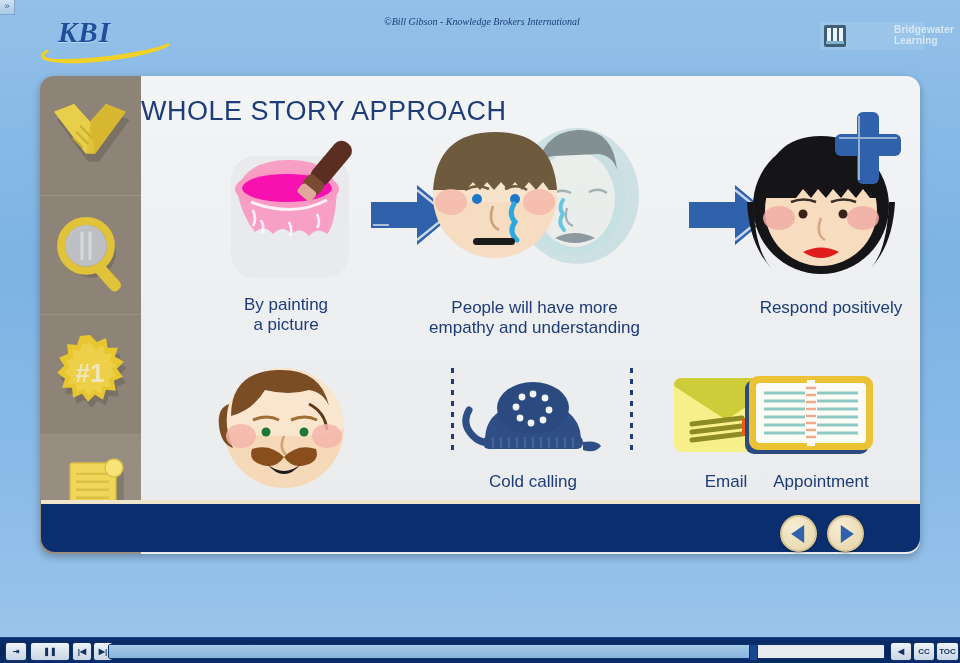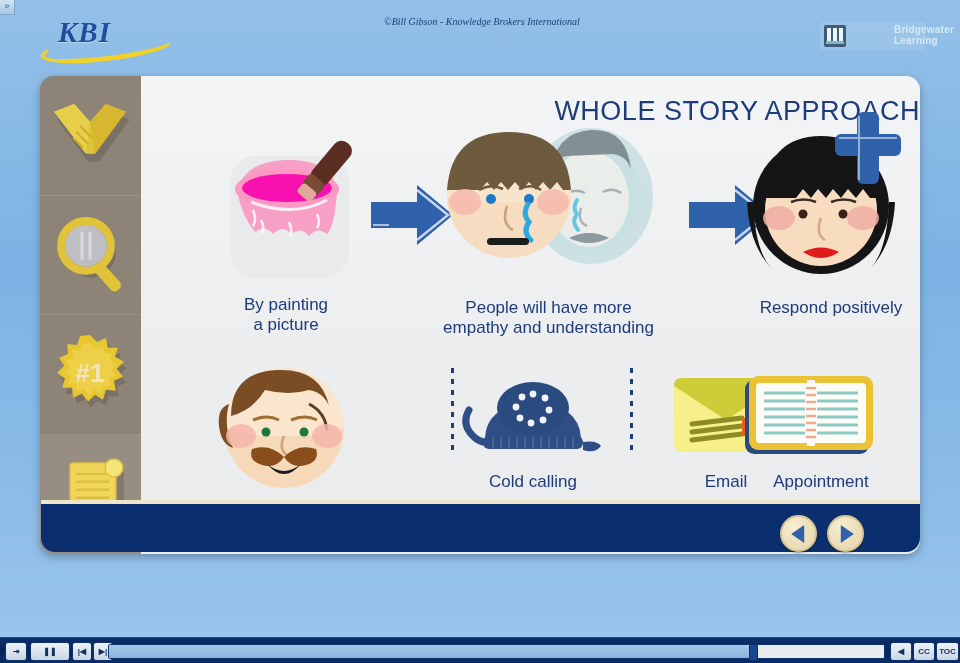--- a/index.html
+++ b/index.html
@@ -68,21 +68,21 @@
     box-sizing:border-box;cursor:pointer;
   }
   .side-item.active{background:#978d80;}
   .side-icon{position:absolute;left:0;top:0;width:101px;height:119.5px;}
 
   .stage{
     position:absolute;left:101px;top:0;width:779px;height:478px;
     background:linear-gradient(to bottom,#f3f4f5 0%,#eceef0 55%,#e9ebed 100%);
   }
   .stage-title{
-    position:absolute;left:0;right:0;top:20px;text-align:right;
+    position:absolute;left:0;right:0;top:20px;text-align:left;
     font-size:27px;color:#1d3c78;letter-spacing:.5px;
   }
   .footer-bar{
     position:absolute;left:41px;top:500px;width:879px;height:52px;
     background:#0b2f6e;border-radius:0 0 14px 14px;
     border-top:4px solid #efe5cc;
     box-sizing:border-box;
   }
   .nav-btn{
     position:absolute;top:11px;width:33px;height:33px;border-radius:50%;
@@ -249,21 +249,21 @@
     </div>
 
     <div class="bigarrow" style="left:228px;top:106px;">
       <svg width="86" height="66" viewBox="0 0 86 66">
         <path d="M2 20 H48 V3 L84 33 L48 63 V46 H2 Z" fill="#2f62ab"></path>
         <path d="M48 8 L79 33 L48 58" fill="none" stroke="#ffffff" stroke-width="2.4" opacity=".75"></path>
         <path d="M4 43 H20" stroke="#ffffff" stroke-width="2" opacity=".6"></path>
       </svg>
     </div>
 
-    <div class="item" style="left:290px;top:28px;width:235px;">
+    <div class="item" style="left:276px;top:28px;width:235px;">
       <svg width="235" height="190" viewBox="0 0 235 190">
 
         <g opacity=".75">
           <ellipse cx="160" cy="92" rx="62" ry="68" fill="#a9cfd4" opacity=".65"></ellipse>
           <ellipse cx="158" cy="92" rx="50" ry="58" fill="#b7d8da" opacity=".8"></ellipse>
           <ellipse cx="158" cy="95" rx="40" ry="48" fill="#e8ece8"></ellipse>
           <path d="M118 72 q6 -44 42 -46 q36 -2 40 40 q-4 -14 -18 -16 l-46 2 q-14 2 -18 20 Z" fill="#5d6e73"></path>
           <path d="M116 78 q-4 36 6 54 q-14 -20 -12 -56 Z" fill="#5d6e73"></path>
           <g fill="none" stroke="#8a9ba0" stroke-width="2.4">
             <path d="M134 90 q10 -6 20 -1"></path>

